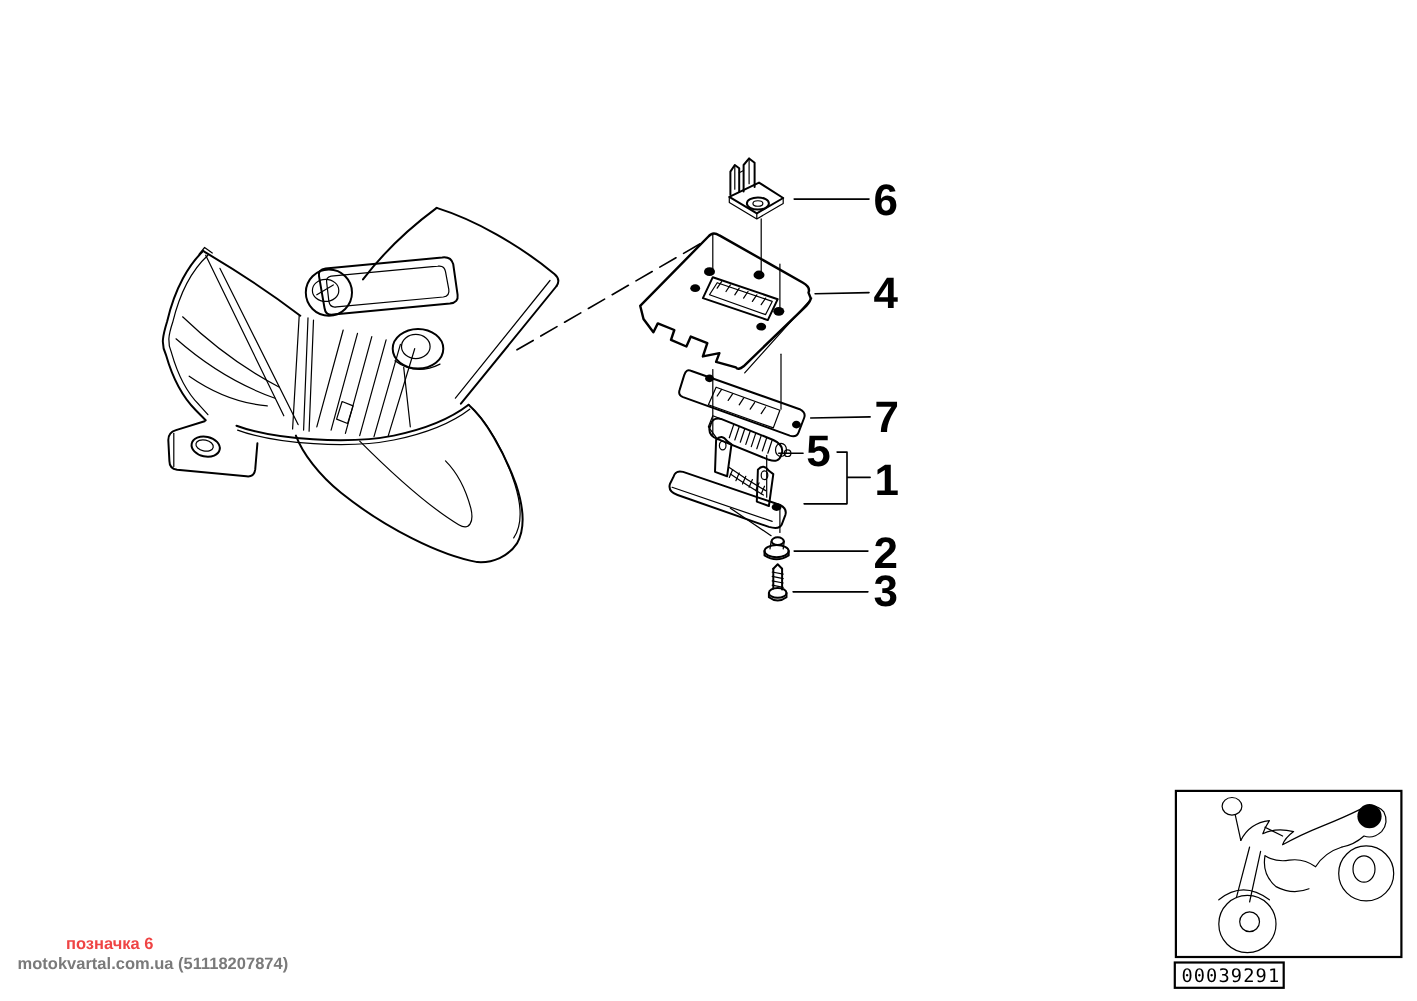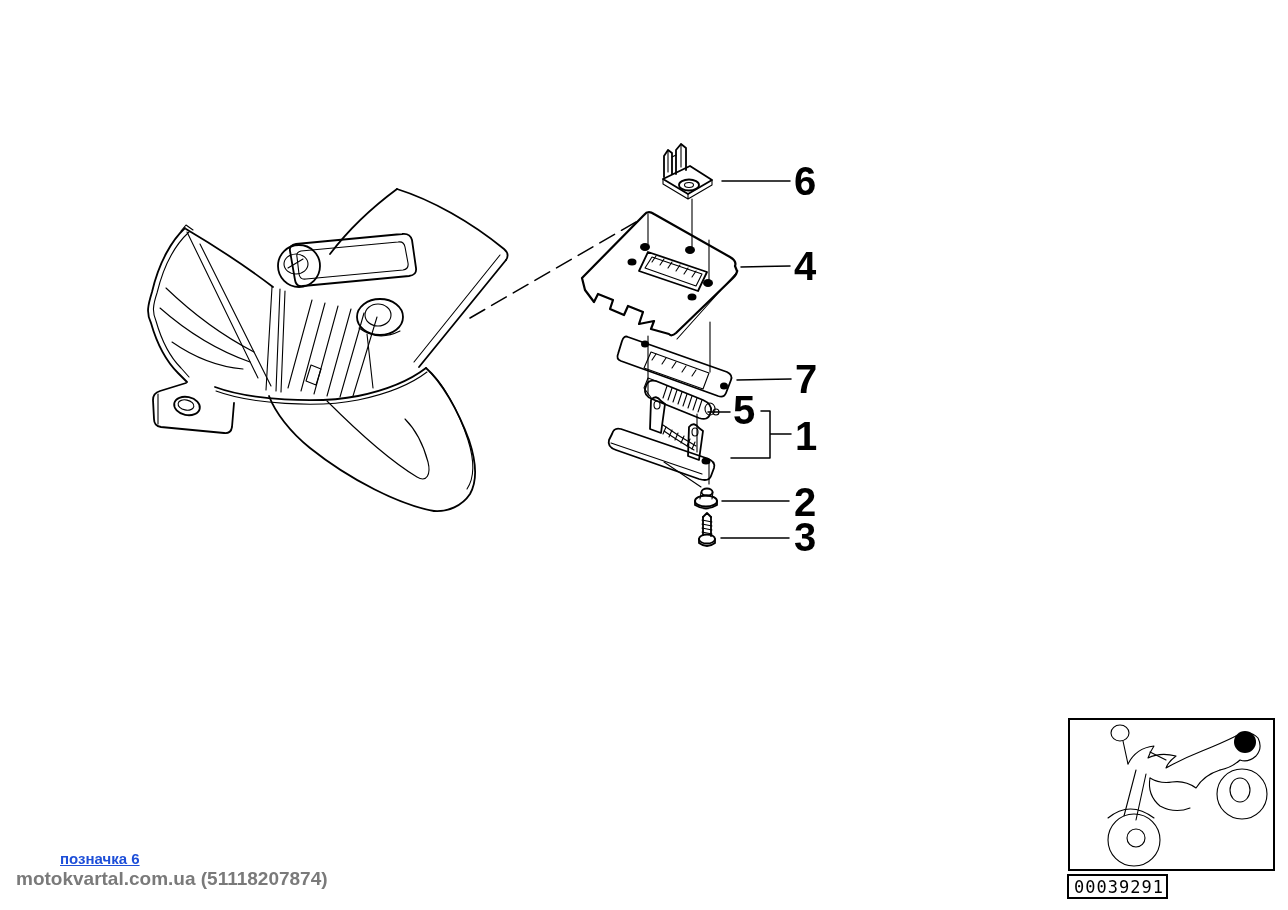--- a/index.html
+++ b/index.html
@@ -6,22 +6,22 @@
   .page{position:relative;width:1288px;height:910px;background:#fff;overflow:hidden;
         font-family:"Liberation Sans",sans-serif;}
   .art{position:absolute;left:0;top:0;}
   .ln{fill:none;stroke:#000;stroke-width:1.8;stroke-linecap:round;stroke-linejoin:round;}
   .thick{stroke-width:2.2;}
   .thin{stroke-width:1.1;}
   .med{stroke-width:1.5;}
   .dot{fill:#000;stroke:none;}
   .num{font-family:"Liberation Sans",sans-serif;font-weight:bold;font-size:40px;fill:#000;}
   .code{font-family:"DejaVu Sans Mono",monospace;font-size:17px;fill:#000;letter-spacing:1px;}
-  .wm1{position:absolute;left:60px;top:851px;color:#1d4ed8;font-weight:bold;font-size:15px;line-height:1.1;text-decoration:underline;}
-  .wm2{position:absolute;left:16px;top:868px;color:#7a7a7a;font-weight:bold;font-size:19px;line-height:1.2;}
+  .wm1{position:absolute;left:60px;top:851px;color:#ef4444;font-weight:bold;font-size:15px;line-height:1.1;}
+  .wm2{position:absolute;left:16px;top:868px;color:#7a7a7a;font-weight:bold;font-size:15px;line-height:1.2;}
 </style>
 </head>
 <body>
 
 <div class="page">
 
 <svg class="art" width="1288" height="910" viewBox="0 0 1288 910" xmlns="http://www.w3.org/2000/svg">
 
   <g>
 

